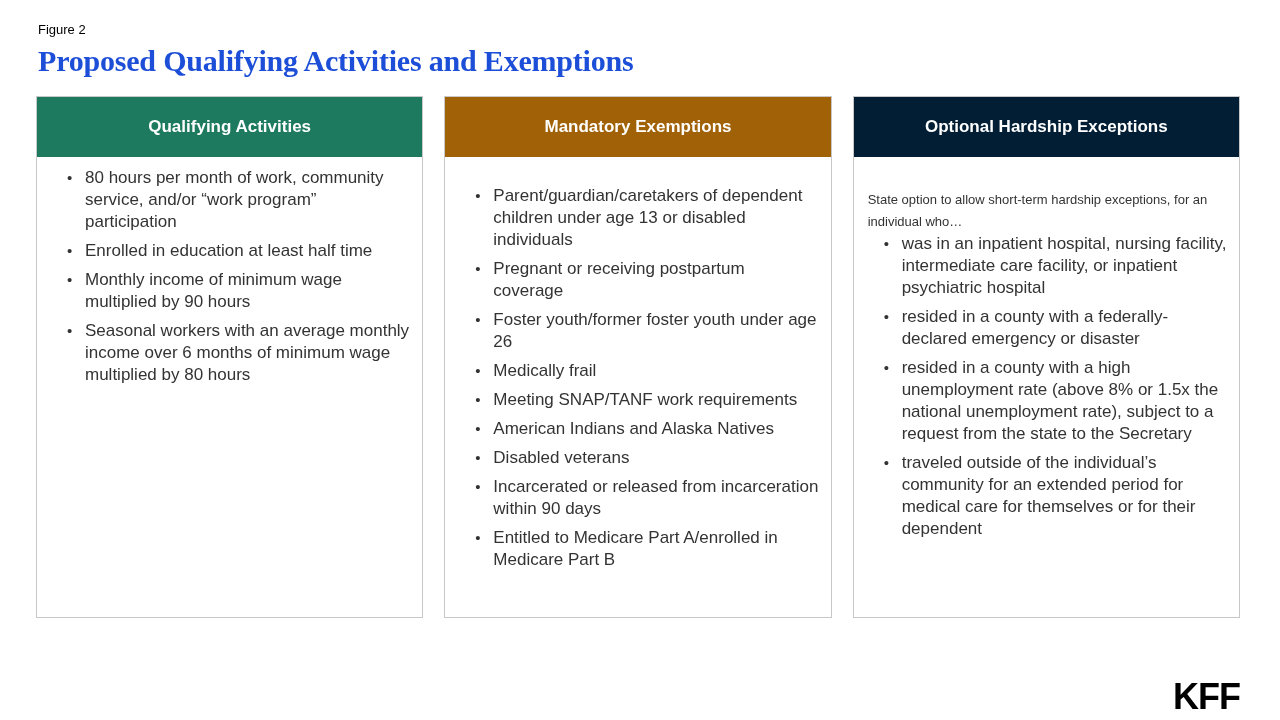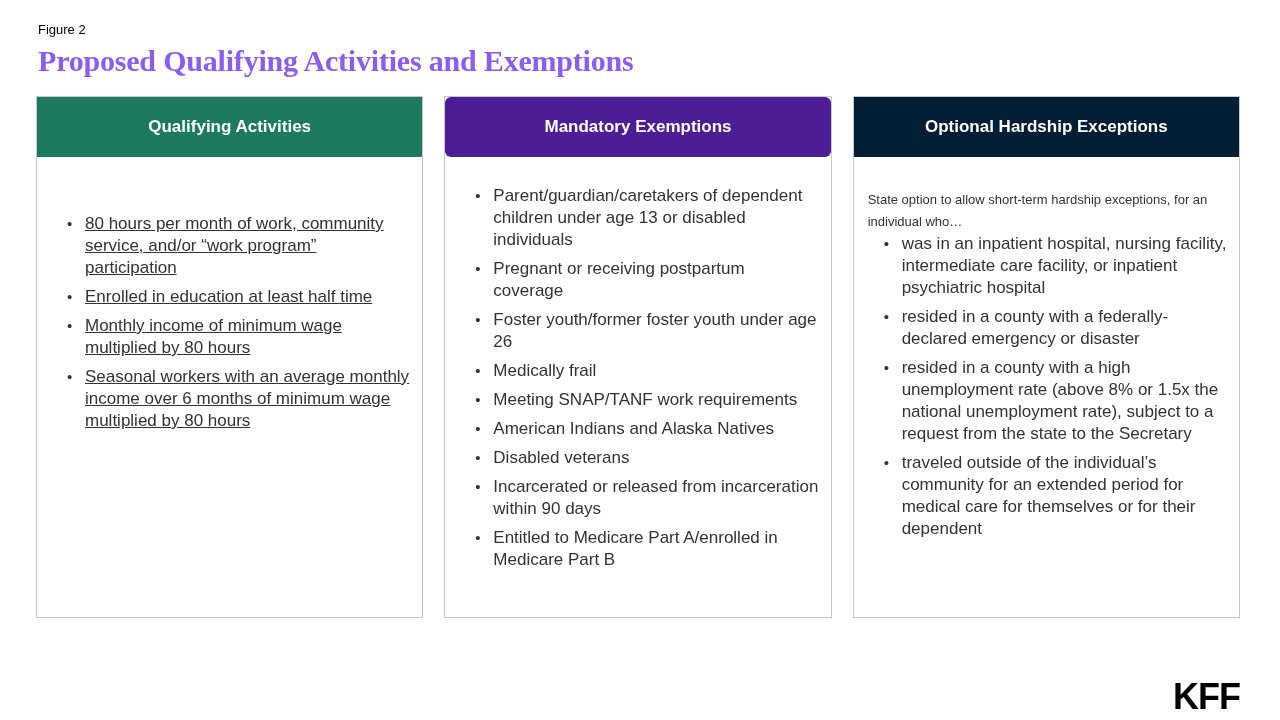--- a/index.html
+++ b/index.html
@@ -23,21 +23,21 @@
   }
   .figure-label {
     font-size: 13px;
     color: #000000;
     line-height: 16px;
     margin-left: 2px;
   }
   .page-title {
     font-size: 30px;
     font-weight: bold;
-    color: #8b5cf6;
+    color: #1d4ed8;
     line-height: 38px;
     margin: 4px 0 0 2px;
     letter-spacing: -0.2px;
     font-family: "Liberation Serif", serif;
   }
   .columns {
     display: flex;
     gap: 21px;
     margin-top: 16px;
   }
@@ -73,22 +73,20 @@
     color: #333333;
     margin: 22px 0 0 10px;
     padding-right: 6px;
   }
   ul.bullets {
     list-style: none;
     margin: 0;
     padding: 0;
   }
   ul.bullets.pad-top {
-    margin-top: 46px;
-    text-decoration: underline;
   }
   ul.bullets.pad-top-small {
     margin-top: 18px;
   }
   ul.bullets li {
     position: relative;
     font-size: 17px;
     line-height: 22px;
     color: #333333;
     padding-left: 44px;
@@ -124,28 +122,28 @@
   <div class="page-title">Proposed Qualifying Activities and Exemptions</div>
 
   <div class="columns">
 
     <div class="col">
       <div class="col-header" style="background:#1d7a5f;">Qualifying Activities</div>
       <div class="col-body">
         <ul class="bullets pad-top">
           <li>80 hours per month of work, community service, and/or “work program” participation</li>
           <li>Enrolled in education at least half time</li>
-          <li>Monthly income of minimum wage multiplied by 80 hours</li>
+          <li>Monthly income of minimum wage multiplied by 90 hours</li>
           <li>Seasonal workers with an average monthly income over 6 months of minimum wage multiplied by 80 hours</li>
         </ul>
       </div>
     </div>
 
     <div class="col">
-      <div class="col-header" style="background:#4c1d95;border-radius:6px;">Mandatory Exemptions</div>
+      <div class="col-header" style="background:#a16207;">Mandatory Exemptions</div>
       <div class="col-body">
         <ul class="bullets pad-top-small">
           <li>Parent/guardian/caretakers of dependent children under age 13 or disabled individuals</li>
           <li>Pregnant or receiving postpartum coverage</li>
           <li>Foster youth/former foster youth under age 26</li>
           <li>Medically frail</li>
           <li>Meeting SNAP/TANF work requirements</li>
           <li>American Indians and Alaska Natives</li>
           <li>Disabled veterans</li>
           <li>Incarcerated or released from incarceration within 90 days</li>

